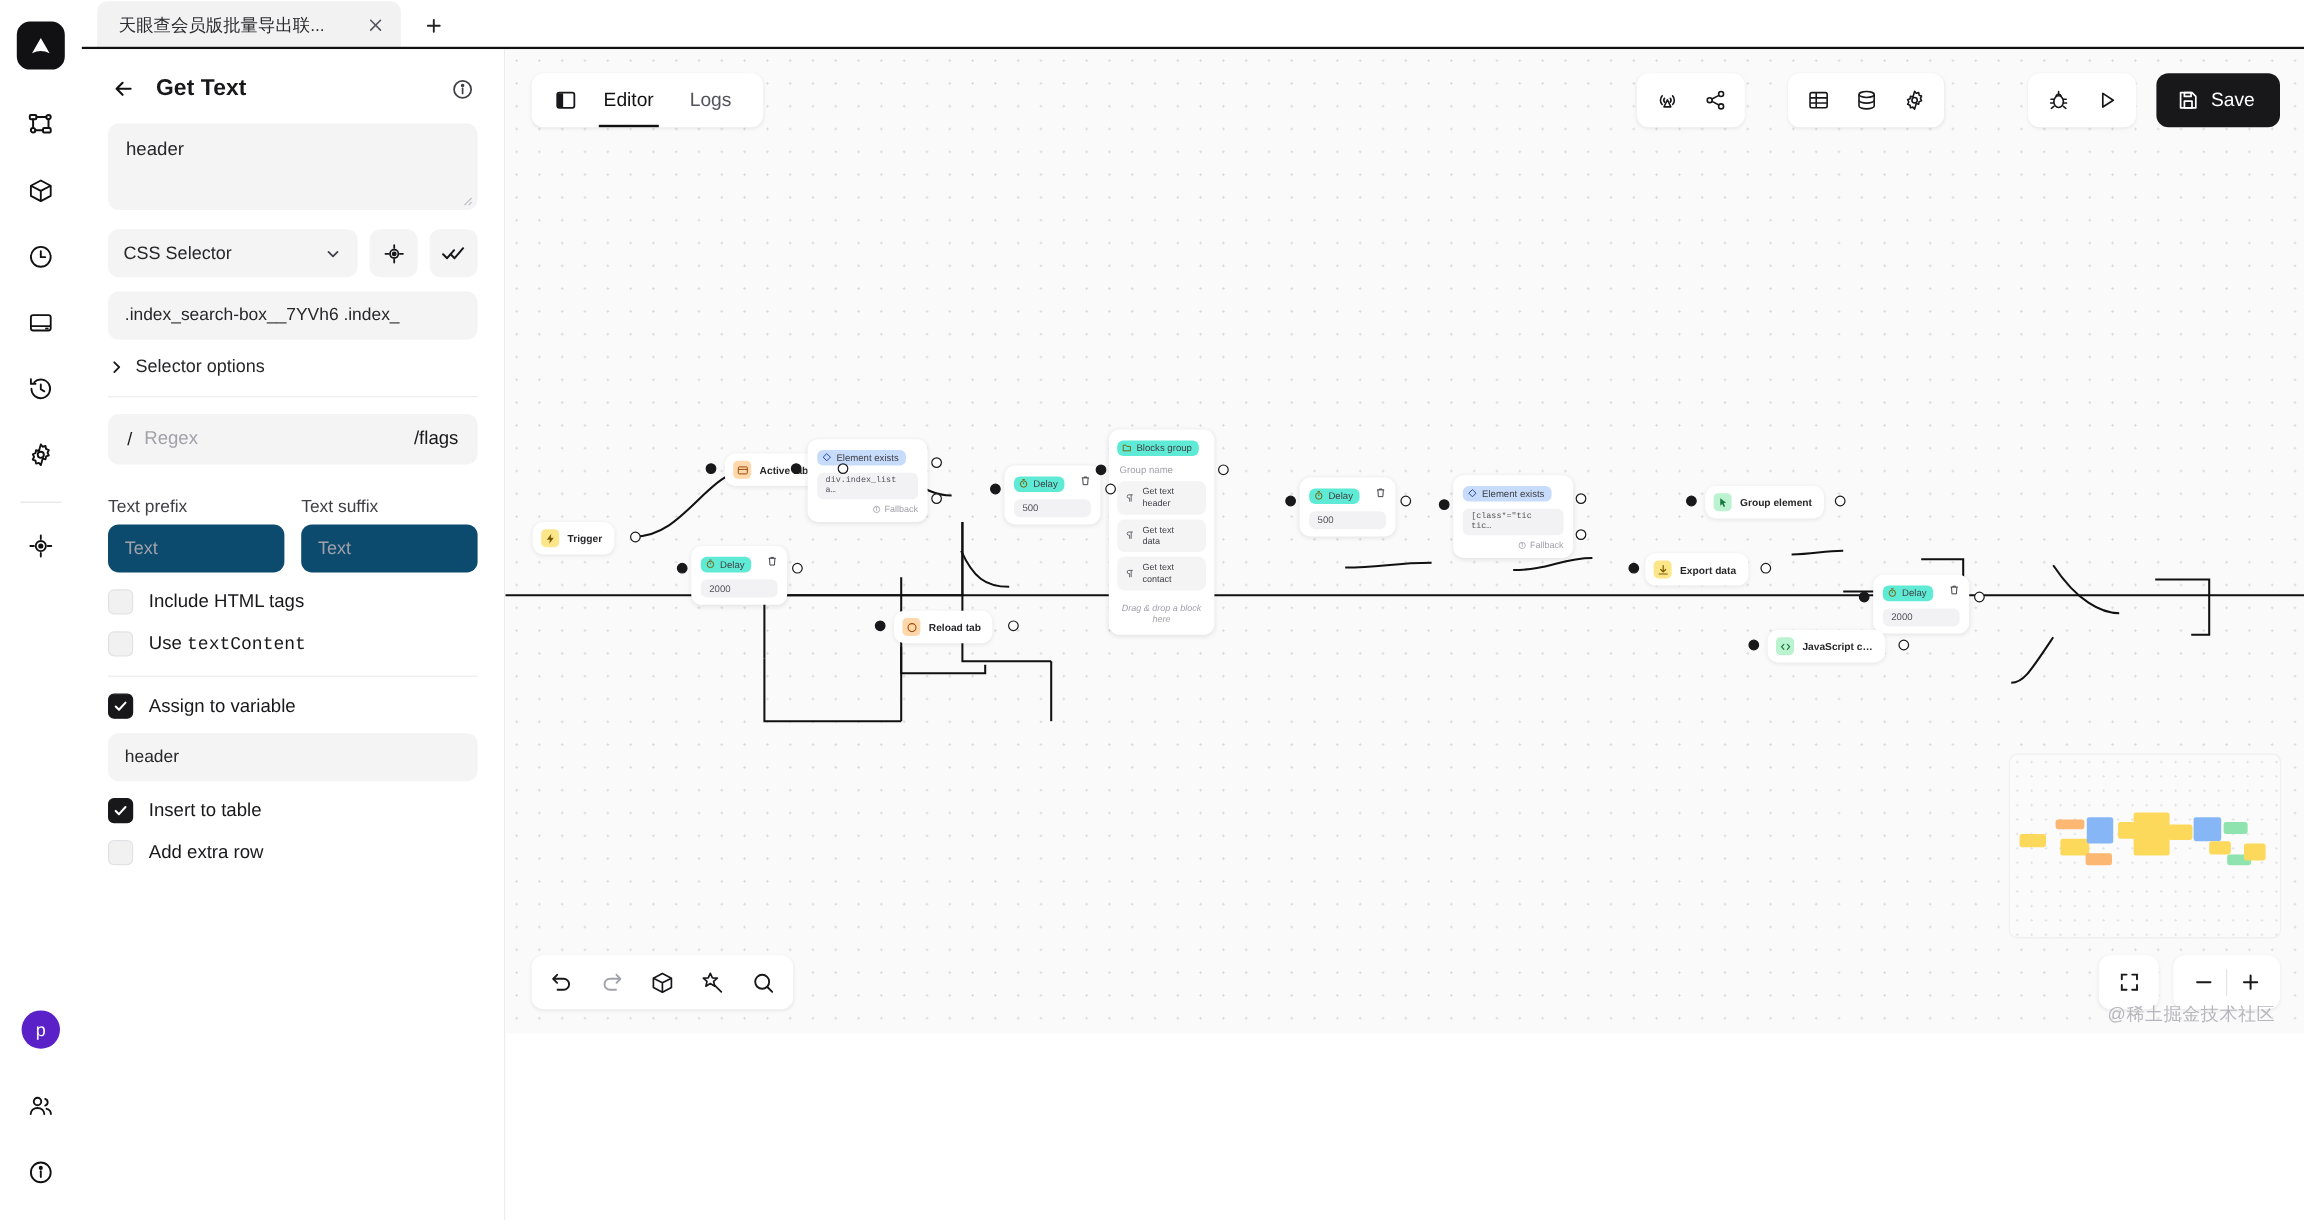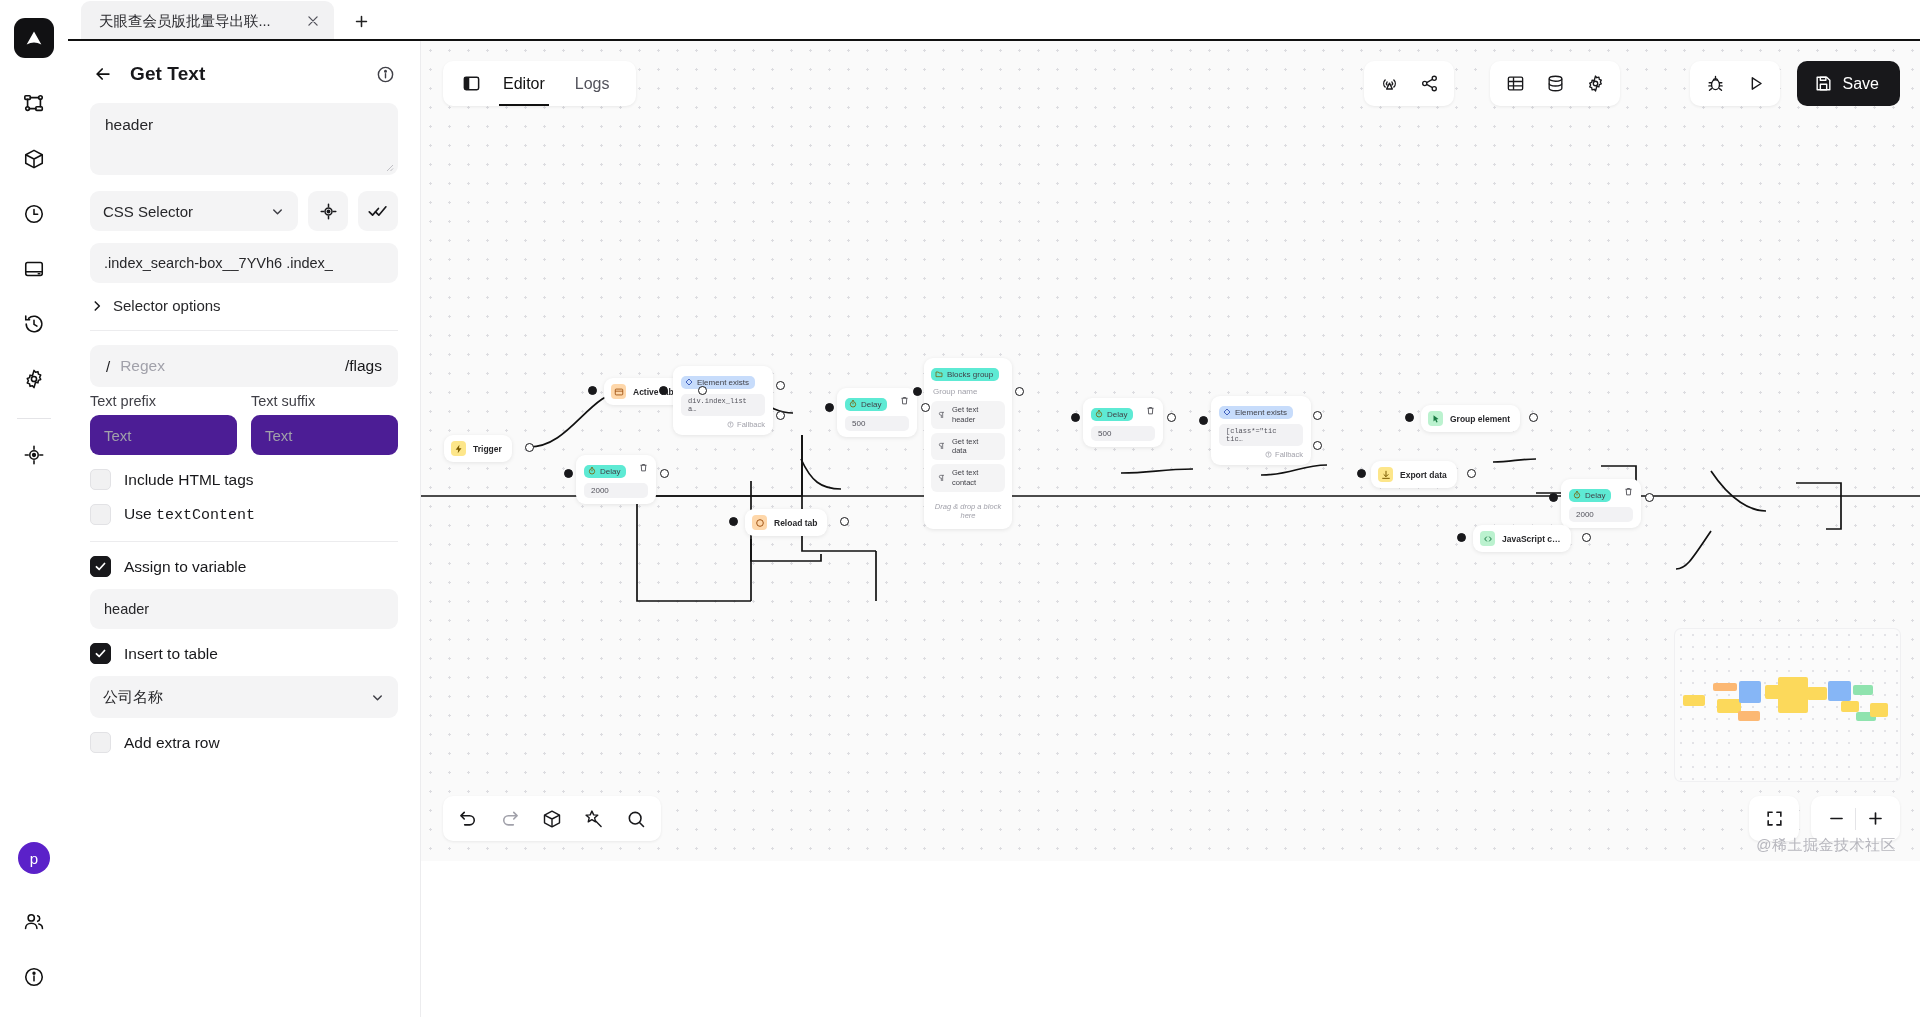--- a/index.html
+++ b/index.html
@@ -126,25 +126,25 @@
   .hr { height:1px; background:#ececee; margin:16px 0 14px 0; }
 
   .regex {
     height:42px; background:#f4f4f5; border-radius:9px; display:flex;
     align-items:center; justify-content:space-between; padding: 0 16px;
   }
   .regex .slash { color:#18181b; font-size:15px; }
   .regex .ph { color:#a1a1aa; font-size:15.5px; margin-left:10px; flex:1 1 auto; }
   .regex .flags { color:#18181b; font-size:15.5px; }
 
-  .two { display:flex; gap:14px; margin-top:6px; }
+  .two { display:flex; gap:14px; margin-top:28px; }
   .two > div { flex:1 1 0; }
   .lbl { font-size:14.5px; color:#3f3f46; margin-bottom:6px; }
   .smallinp {
-    height:40px; background:#4c1d95; border-radius:9px; display:flex;
+    height:40px; background:#0c4a6e; border-radius:9px; display:flex;
     align-items:center; padding:0 14px; font-size:15px; color:#a1a1aa;
   }
 
   .check { display:flex; align-items:center; gap:13px; margin-top:14px; cursor:pointer; }
   .box {
     width:21px; height:21px; flex:0 0 21px; border-radius:5px;
     background:#f1f1f2; border:1px solid #e2e2e5;
   }
   .box.on { background:#18181b; border-color:#18181b; display:flex; align-items:center; justify-content:center; }
   .check-lbl { font-size:15.5px; color:#18181b; }
@@ -496,28 +496,20 @@
 
       <div class="check">
         <span class="box on">
           <svg width="13" height="13" viewBox="0 0 24 24" fill="none" stroke="#fff" stroke-width="3.2" stroke-linecap="round" stroke-linejoin="round">
               <path d="M4.5 12.5l5 5 10-11"></path>
             </svg>
         </span>
         <span class="check-lbl">Insert to table</span>
       </div>
 
-      <div class="select" style="margin-top:12px; height:42px;">
-        <span>公司名称</span>
-        <span>
-          <svg width="15" height="15" viewBox="0 0 24 24" fill="none" stroke="#3f3f46" stroke-width="2.3" stroke-linecap="round" stroke-linejoin="round">
-              <path d="M6 9.5l6 6 6-6"></path>
-            </svg>
-        </span>
-      </div>
 
       <div class="check">
         <span class="box"></span>
         <span class="check-lbl">Add extra row</span>
       </div>
 
     </div>
   </div>
 
   <div class="canvas">

